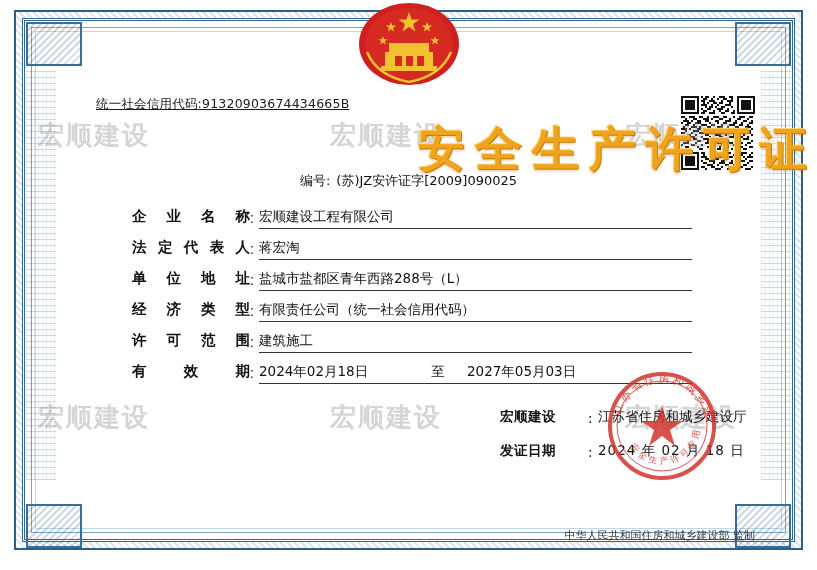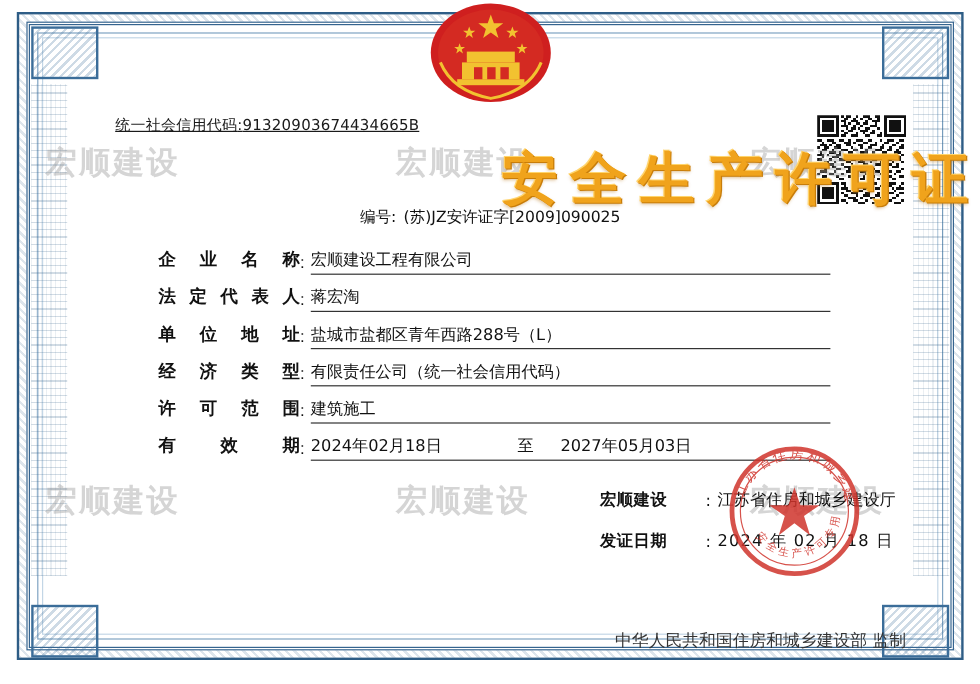--- a/index.html
+++ b/index.html
@@ -222,21 +222,21 @@
     position: absolute;
     left: 604px; top: 368px;
     width: 116px; height: 116px;
     z-index: 10;
     opacity: 0.85;
   }
 
   .footer-note {
     position: absolute;
     right: 62px; bottom: 27px;
-    font-size: 14px;
+    font-size: 11px;
     color: #333;
     font-family: "DejaVu Sans", sans-serif;
     z-index: 5;
     margin-left: 45px;
   }
 </style>
 </head>
 <body>
 
 <div id="page">

